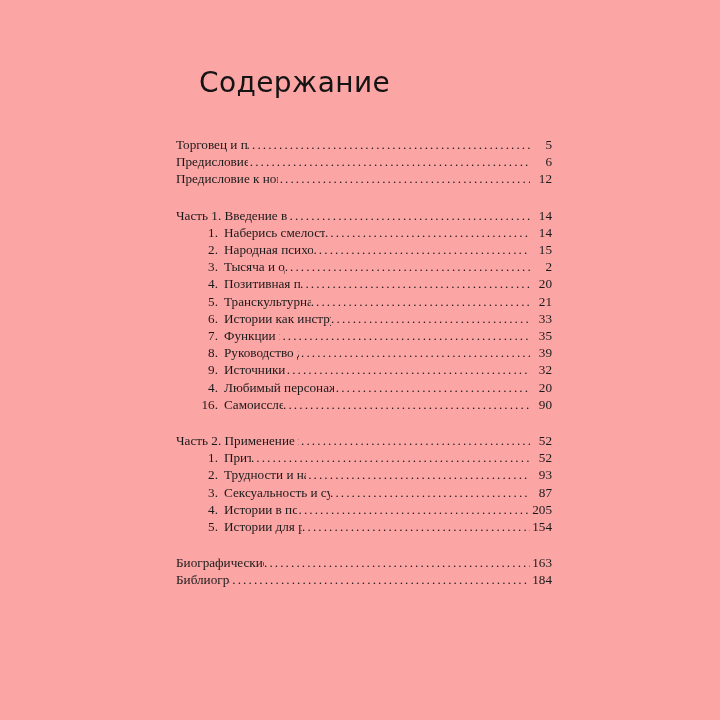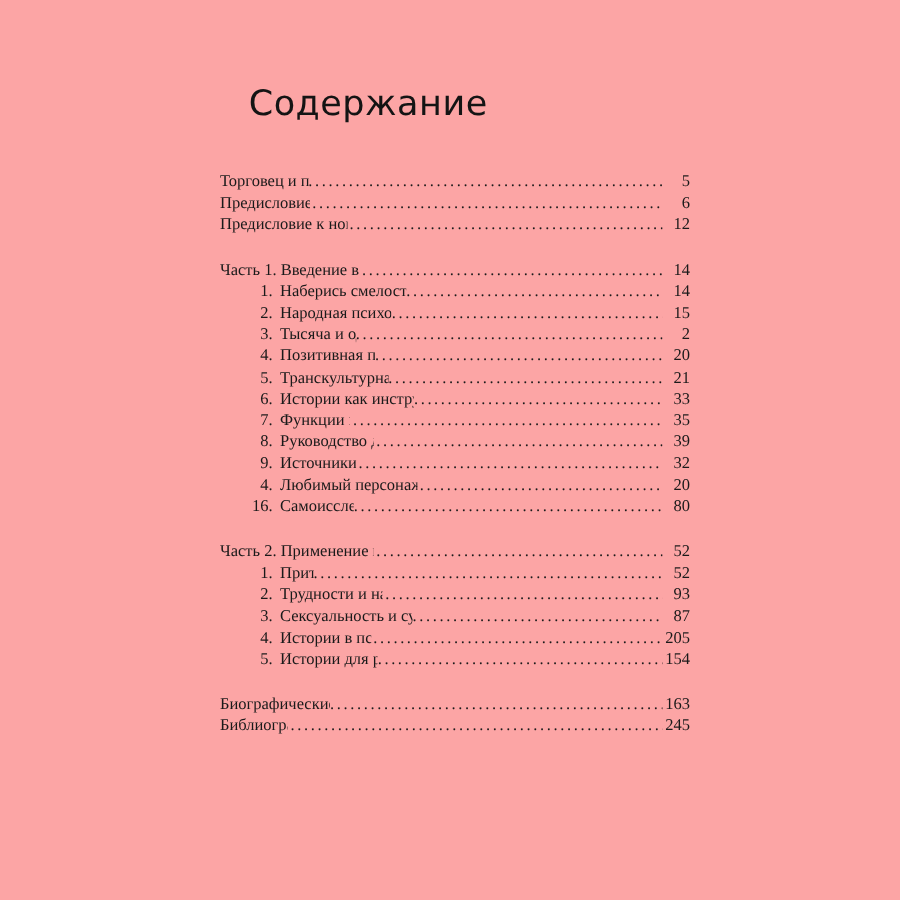--- a/index.html
+++ b/index.html
@@ -195,21 +195,21 @@
         <div class="toc-row level-2">
           <span class="num">4.</span>
           <span class="label">Любимый персонаж в восточной литературе</span>
           <span class="leader"></span>
           <span class="pageno">20</span>
         </div>
         <div class="toc-row level-2 tight">
           <span class="num">16.</span>
           <span class="label">Самоисследование</span>
           <span class="leader"></span>
-          <span class="pageno">80</span>
+          <span class="pageno">90</span>
         </div>
       </div>
       <div class="toc-group">
         <div class="toc-row level-1">
           <span class="label">Часть 2. Применение историй на практике</span>
           <span class="leader"></span>
           <span class="pageno">52</span>
         </div>
         <div class="toc-row level-2 tight">
           <span class="num">1.</span>
@@ -244,18 +244,18 @@
       </div>
       <div class="toc-group">
         <div class="toc-row level-1 tight">
           <span class="label">Биографические сведения</span>
           <span class="leader"></span>
           <span class="pageno">163</span>
         </div>
         <div class="toc-row level-1">
           <span class="label">Библиография</span>
           <span class="leader"></span>
-          <span class="pageno">245</span>
+          <span class="pageno">184</span>
         </div>
       </div>
     </div>
 
 </div>
 
 </body></html>

